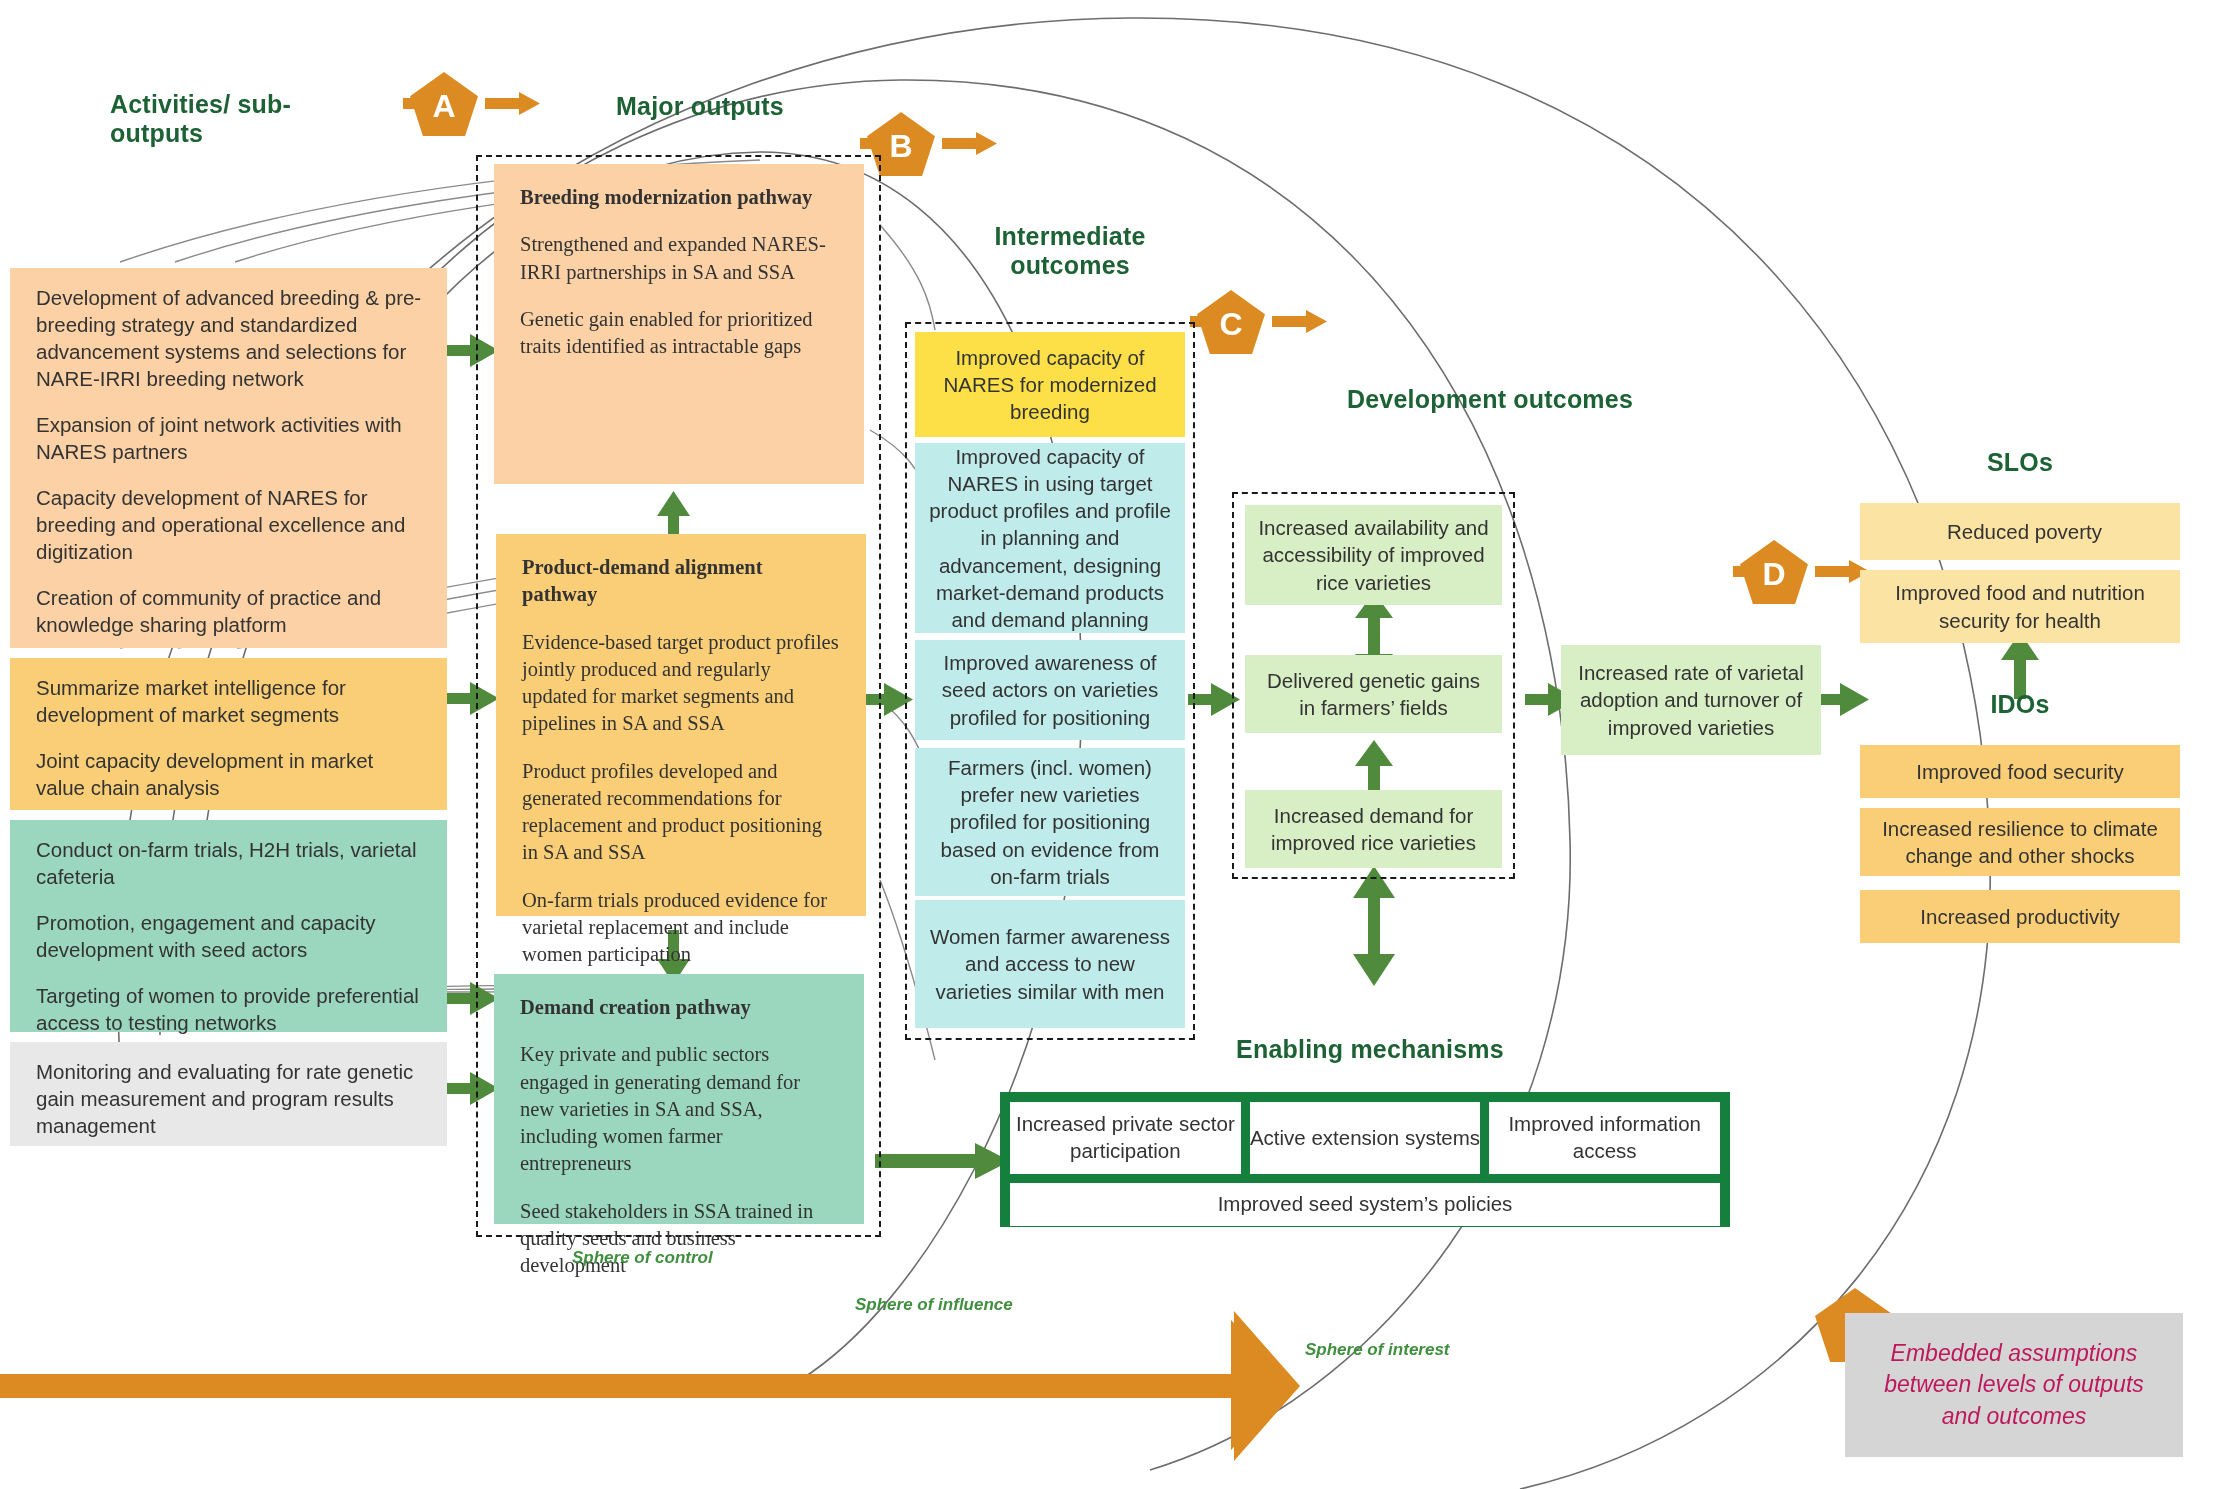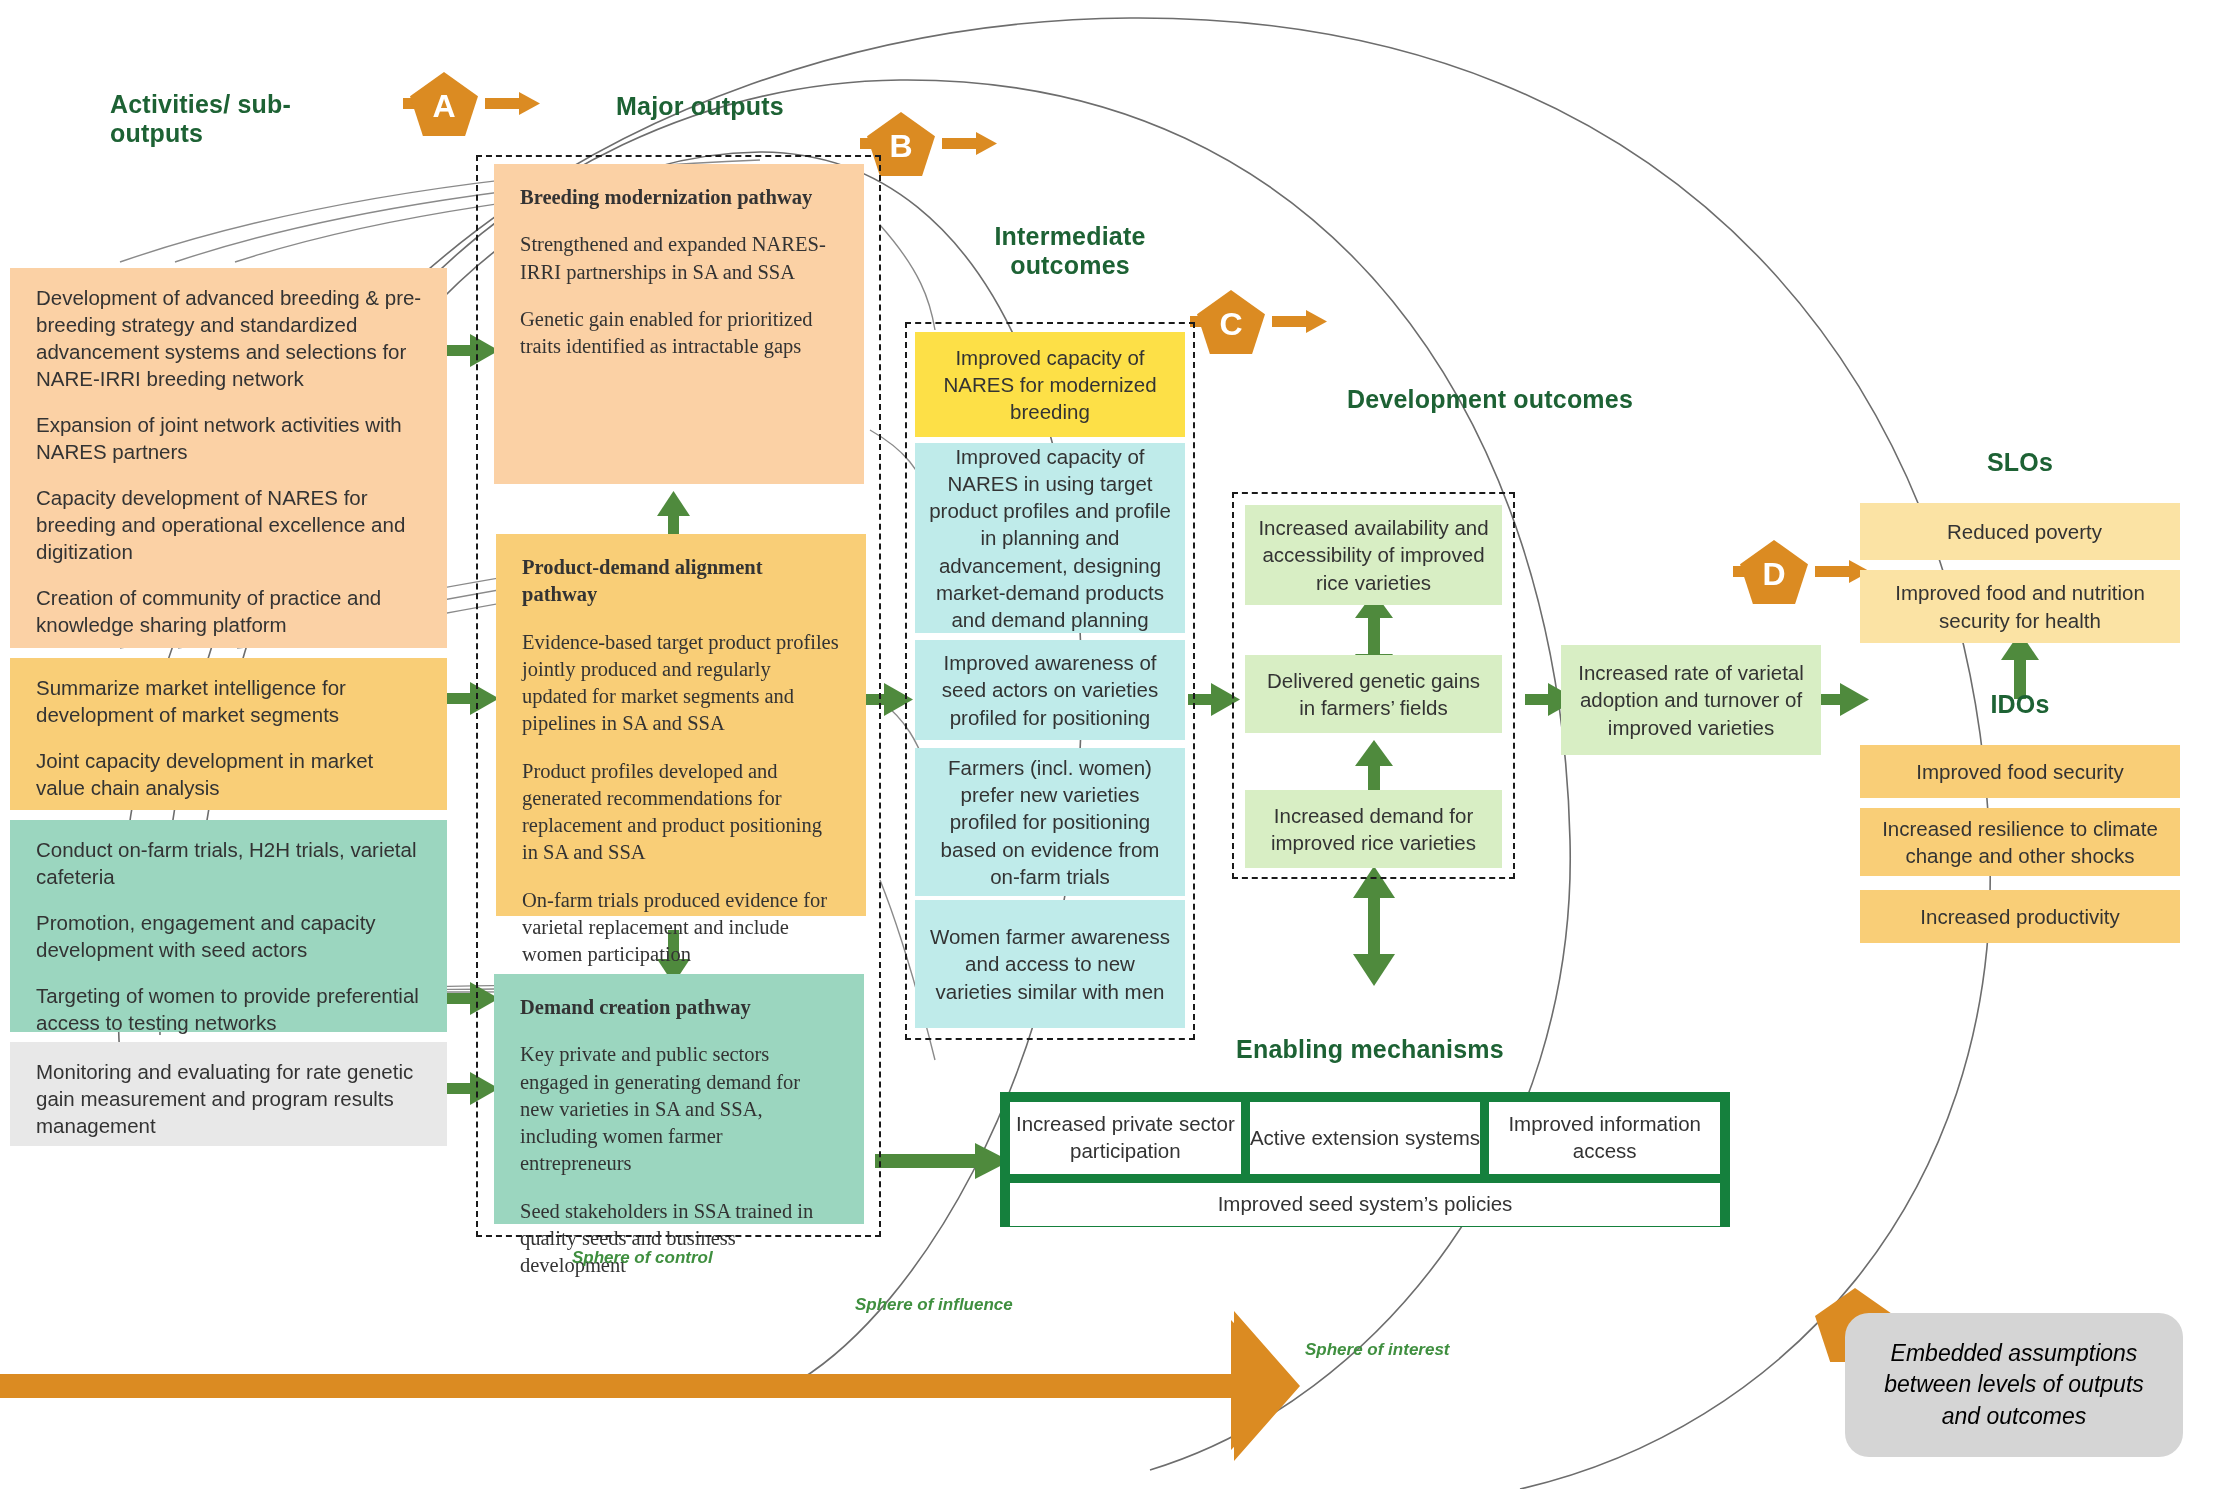--- a/index.html
+++ b/index.html
@@ -56,23 +56,23 @@
     position:absolute;color:#3f8f3f;font-style:italic;font-weight:bold;
     font-size:17px;white-space:nowrap;
   }
 
   
   .timeline-lbl{
     position:absolute;color:#ffffff;font-weight:bold;font-size:25px;white-space:nowrap;
   }
 
   .assump{
-    position:absolute;background:#d5d5d5;color:#000000;font-style:italic;
+    position:absolute;background:#d5d5d5;color:#be185d;font-style:italic;
     font-size:23px;line-height:1.35;text-align:center;
-    display:flex;align-items:center;justify-content:center;padding:10px 26px;box-sizing:border-box;border-radius:24px;
+    display:flex;align-items:center;justify-content:center;padding:10px 26px;box-sizing:border-box;
   }
 
   .enbl-wrap{position:absolute;background:#15803d;box-sizing:border-box;padding:10px;}
   .enbl-row{display:flex;gap:9px;}
   .enbl-cell{
     background:#ffffff;flex:1;display:flex;align-items:center;justify-content:center;
     text-align:center;font-size:20.5px;color:#333333;line-height:1.3;box-sizing:border-box;
   }
 </style>
 </head>

